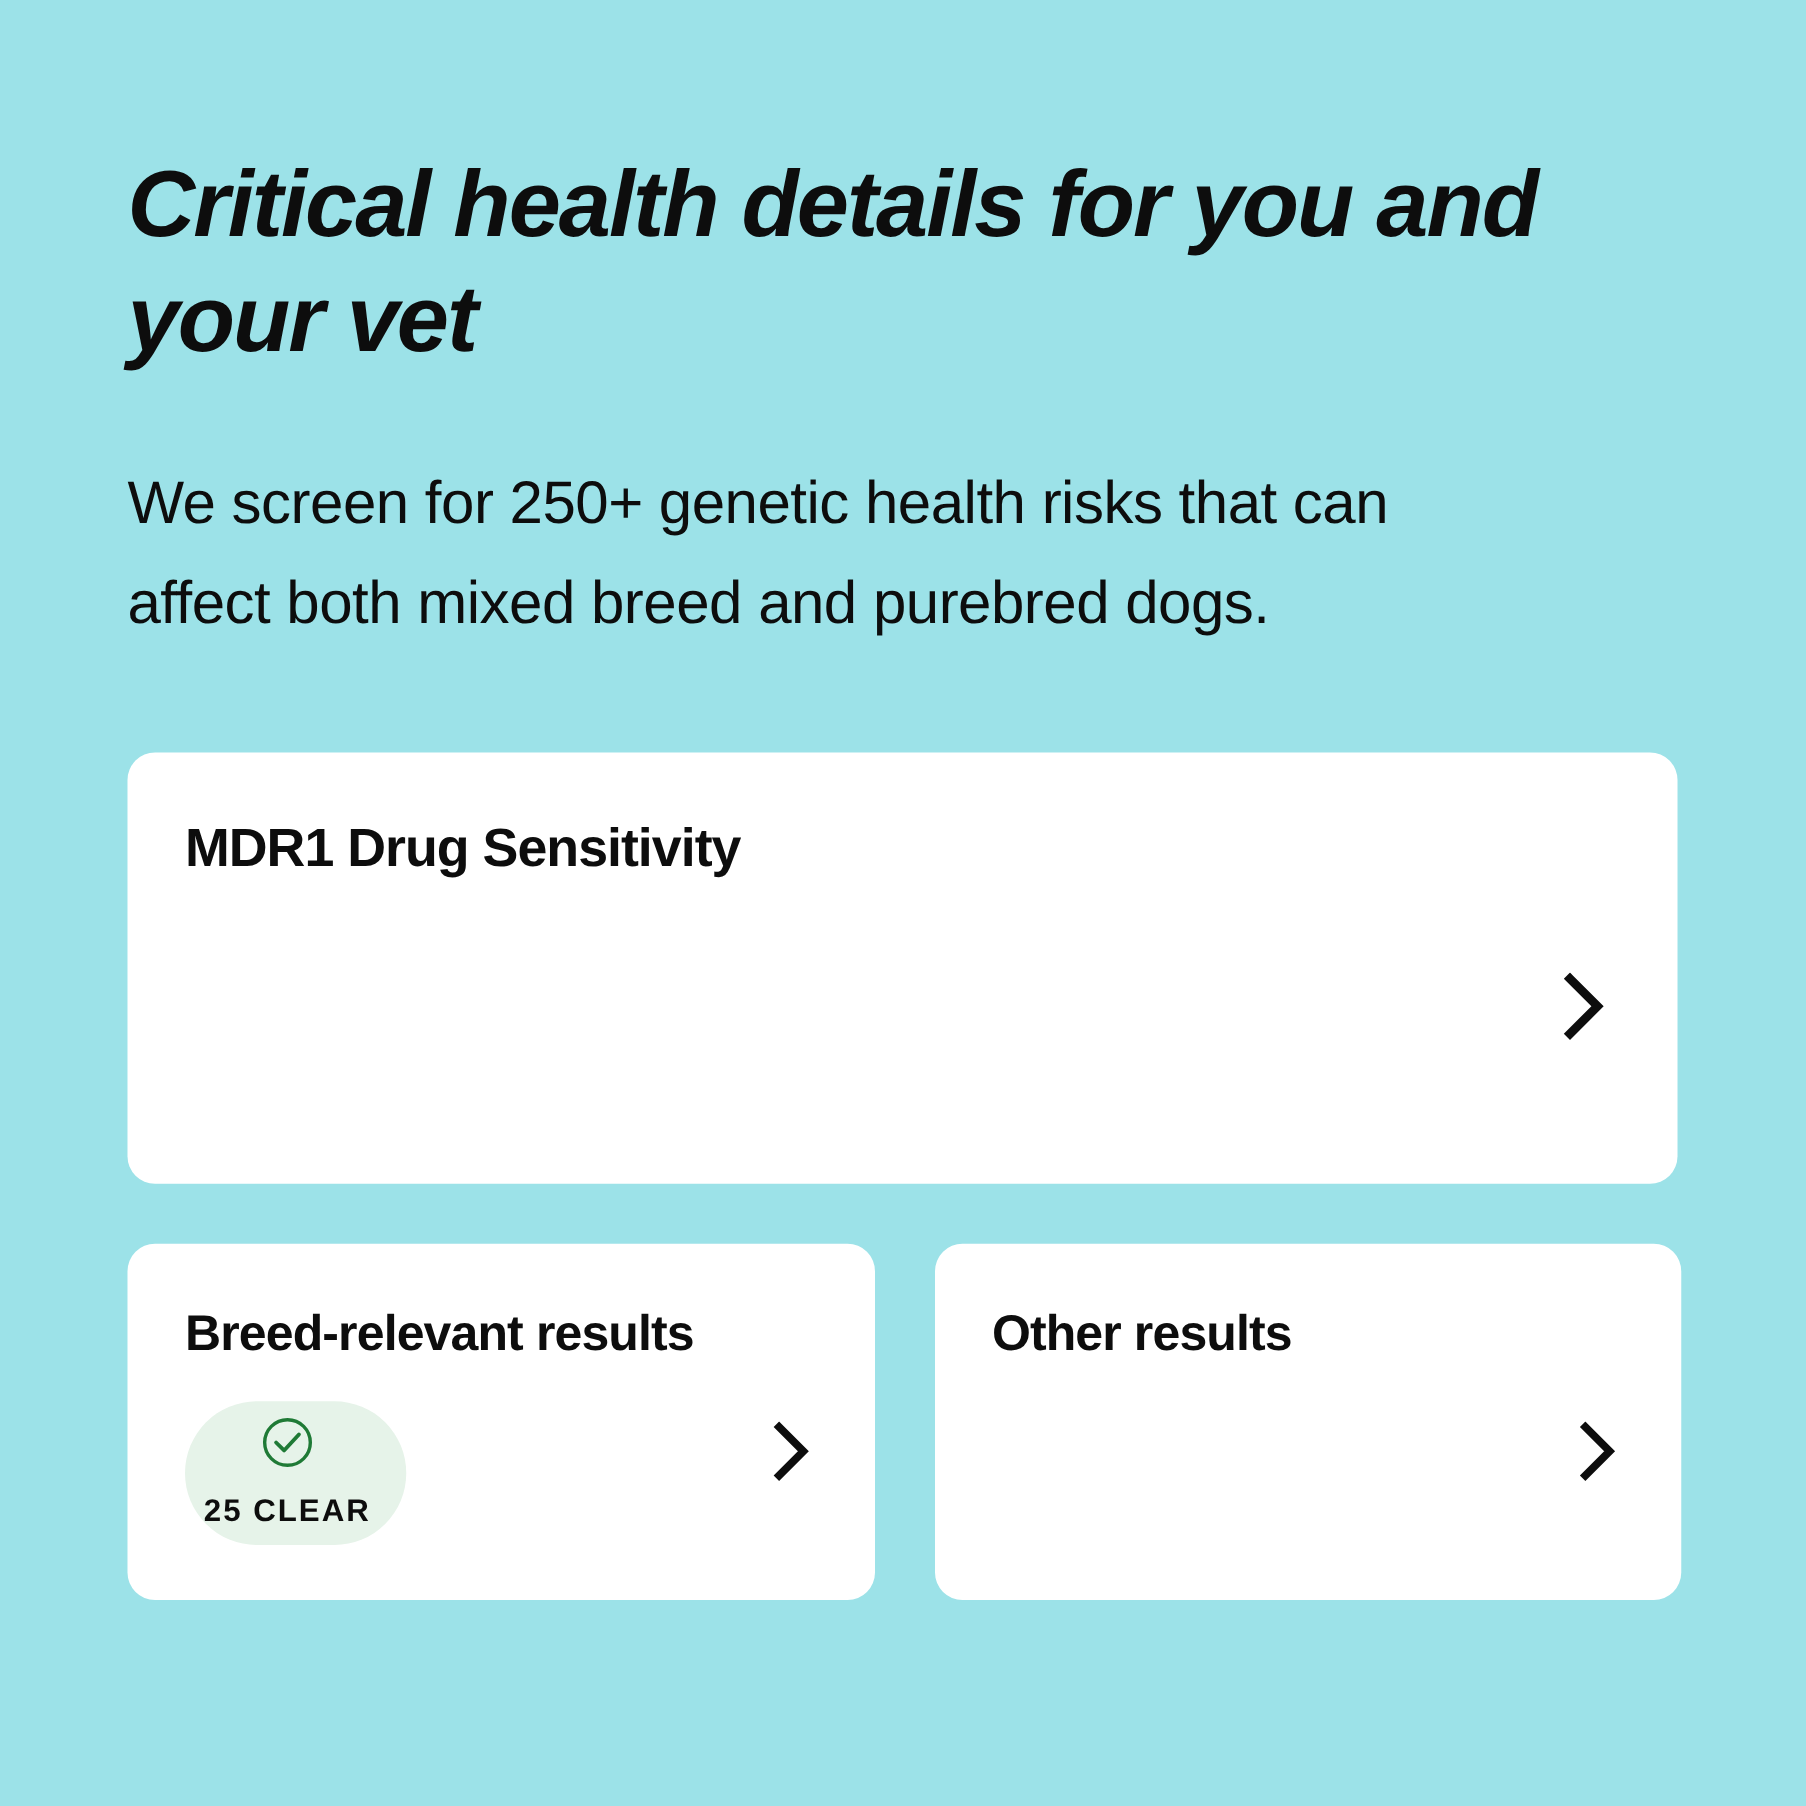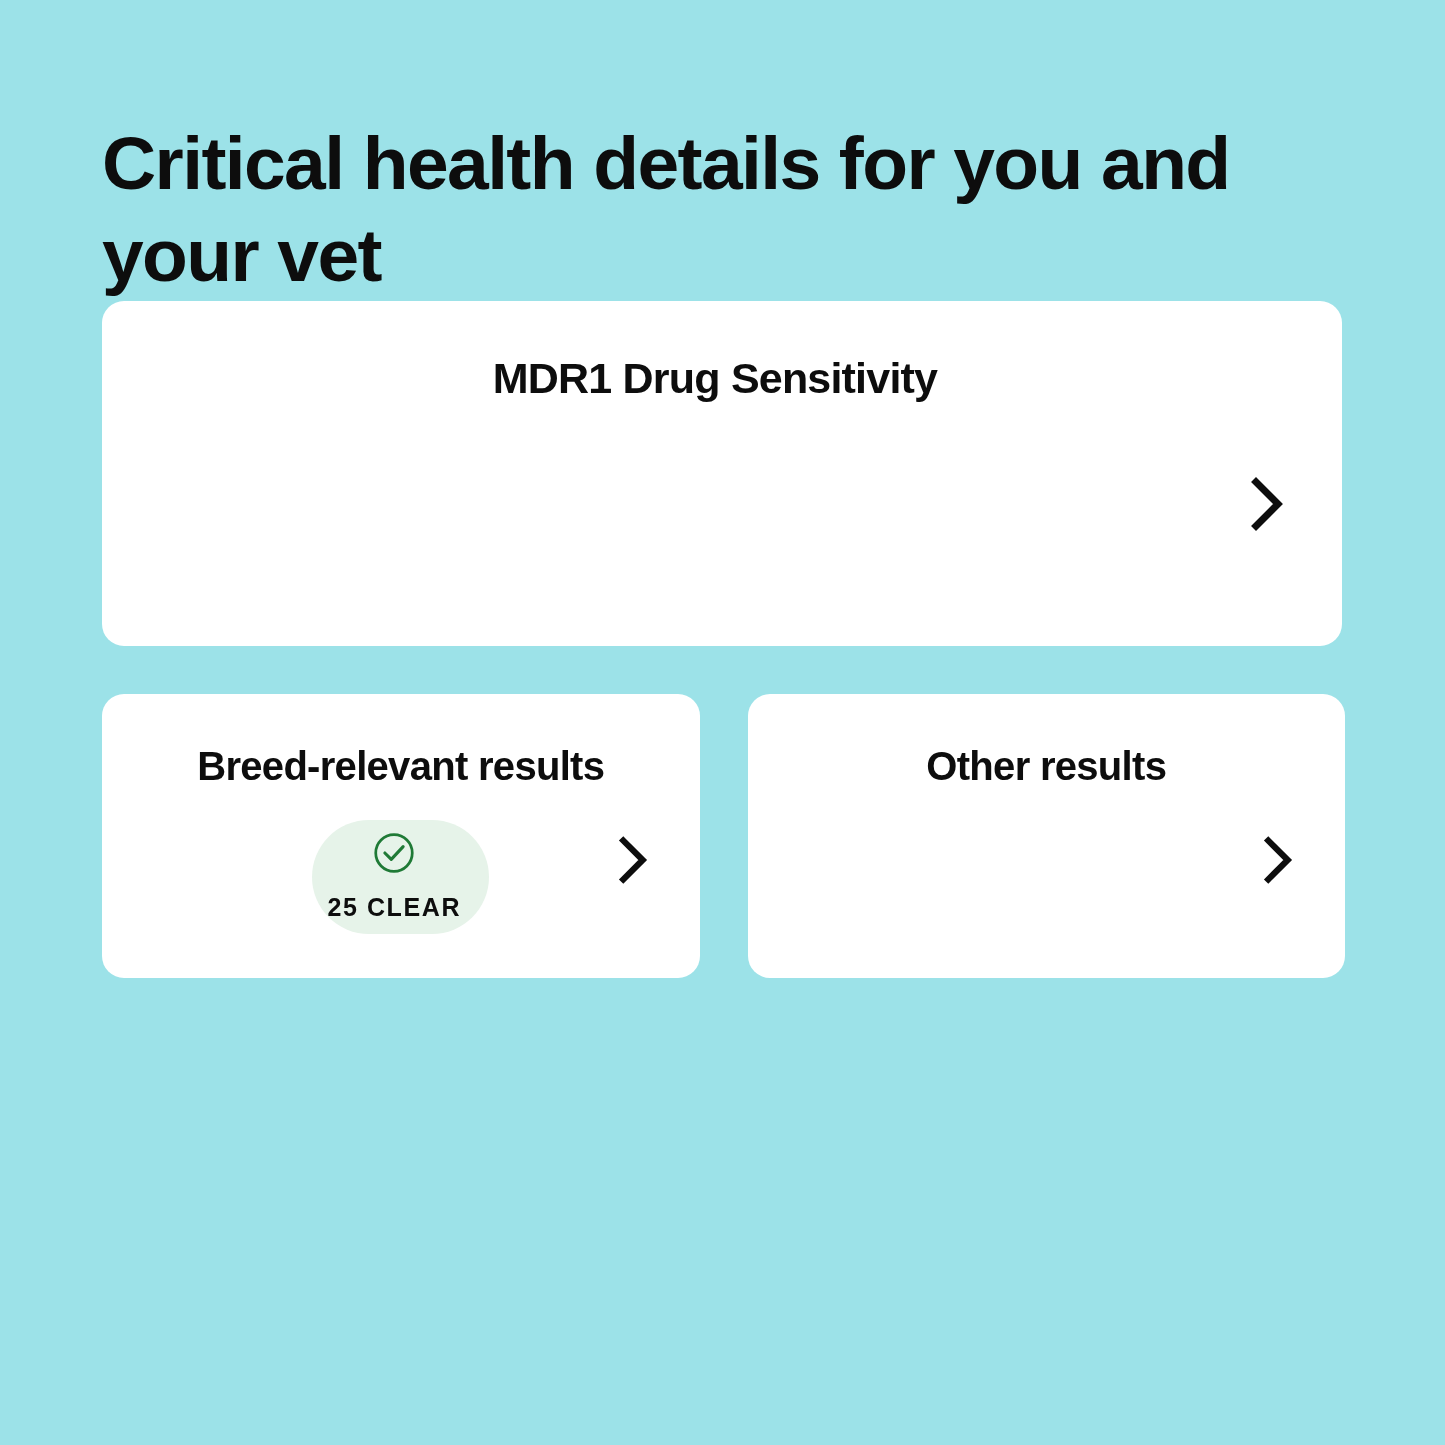--- a/index.html
+++ b/index.html
@@ -22,33 +22,34 @@
     position: relative;
   }
   .headline {
     font-size: 75px;
     line-height: 1.22;
     font-weight: 700;
     letter-spacing: -1.6px;
     margin: 0;
     max-width: 1180px;
     color: #0d0d0d;
+    font-style: italic;
   }
   .subhead {
     font-size: 48px;
     line-height: 1.66;
     font-weight: 400;
     letter-spacing: -0.4px;
     margin: 62px 0 0 0;
     max-width: 1070px;
     color: #0d0d0d;
   }
 
   .cards {
-    text-align: center;
+    margin-top: 80px;
   }
 
   .card {
     background: #ffffff;
     border-radius: 22px;
     position: relative;
   }
 
   .card-main {
     width: 1240px;
@@ -132,20 +133,21 @@
     margin: 0;
     line-height: 1.2;
   }
 </style>
 </head>
 <body>
 
 <div class="page">
 
   <h1 class="headline">Critical health details for you and your vet</h1>
+  <p class="subhead">We screen for 250+ genetic health risks that can affect both mixed breed and purebred dogs.</p>
 
   <div class="cards">
 
     <div class="card card-main">
       <h2 class="card-title">MDR1 Drug Sensitivity</h2>
 
 
       <span class="chev chev-main">
         <svg width="34" height="54" viewBox="0 0 34 54" aria-hidden="true">
           <polyline points="6,5 28,27 6,49" fill="none" stroke="#0d0d0d" stroke-width="7" stroke-linecap="square" stroke-linejoin="miter"></polyline>

